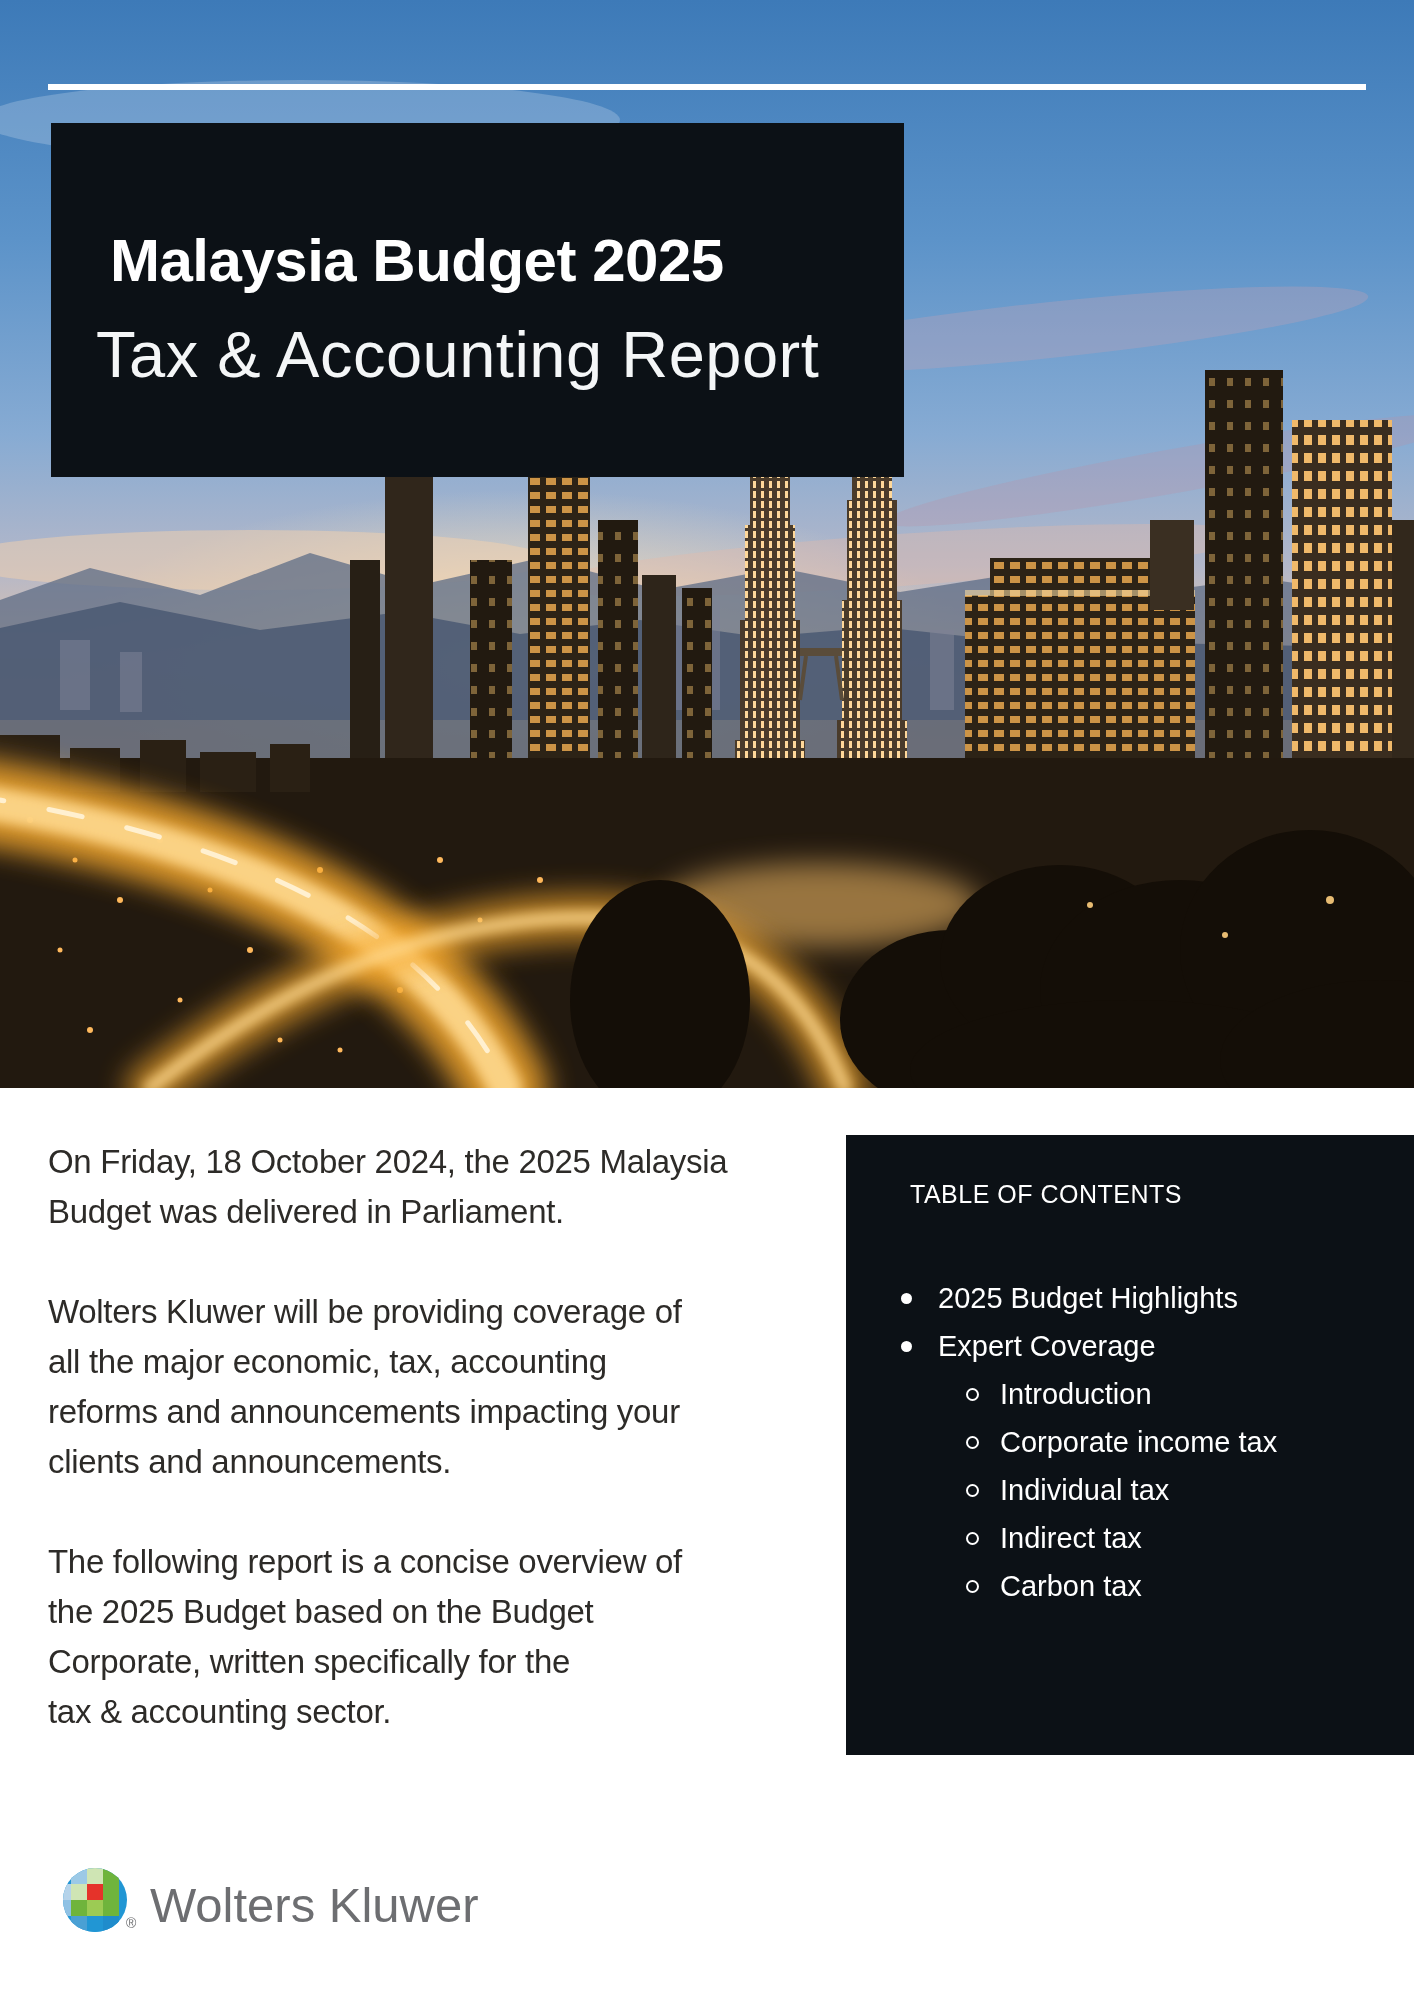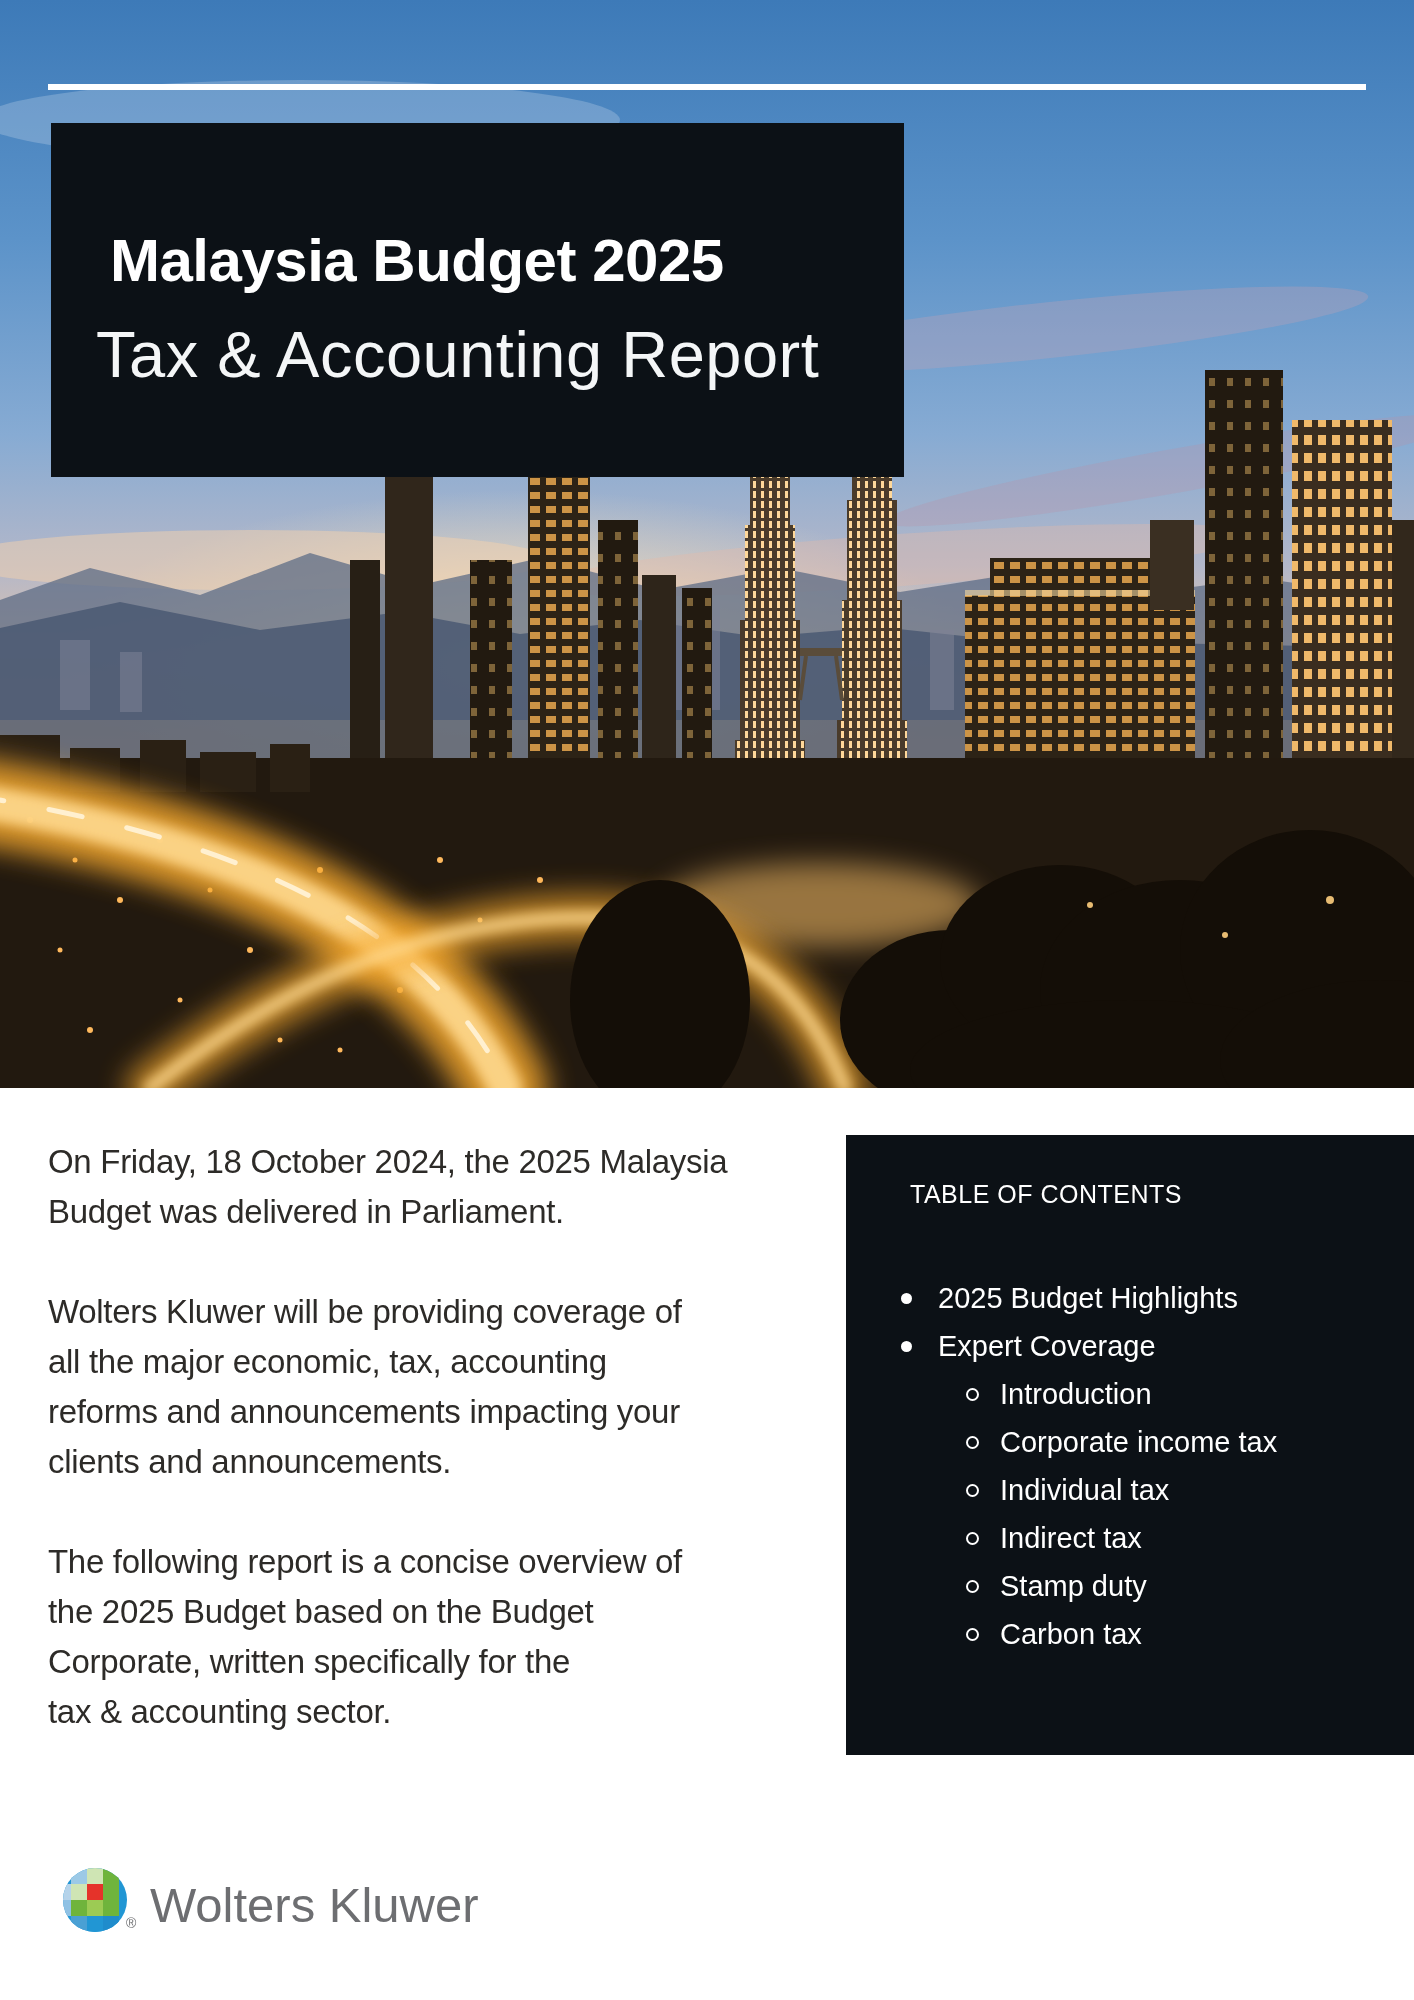--- a/index.html
+++ b/index.html
@@ -256,24 +256,20 @@
       <div class="tocrow lvl2">
         <span class="b2"></span>
         <span class="label">Individual tax</span>
       </div>
       <div class="tocrow lvl2">
         <span class="b2"></span>
         <span class="label">Indirect tax</span>
       </div>
       <div class="tocrow lvl2">
         <span class="b2"></span>
-        <span class="label">Stamp duty</span>
-      </div>
-      <div class="tocrow lvl2">
-        <span class="b2"></span>
         <span class="label">Carbon tax</span>
       </div>
     </div>
   </div>
 
   <div class="logo">
     <svg class="logomark" width="64" height="64" viewBox="0 0 64 64" xmlns="http://www.w3.org/2000/svg">
       <clipPath id="lc">
           <circle cx="32" cy="32" r="32"></circle>
         </clipPath>

